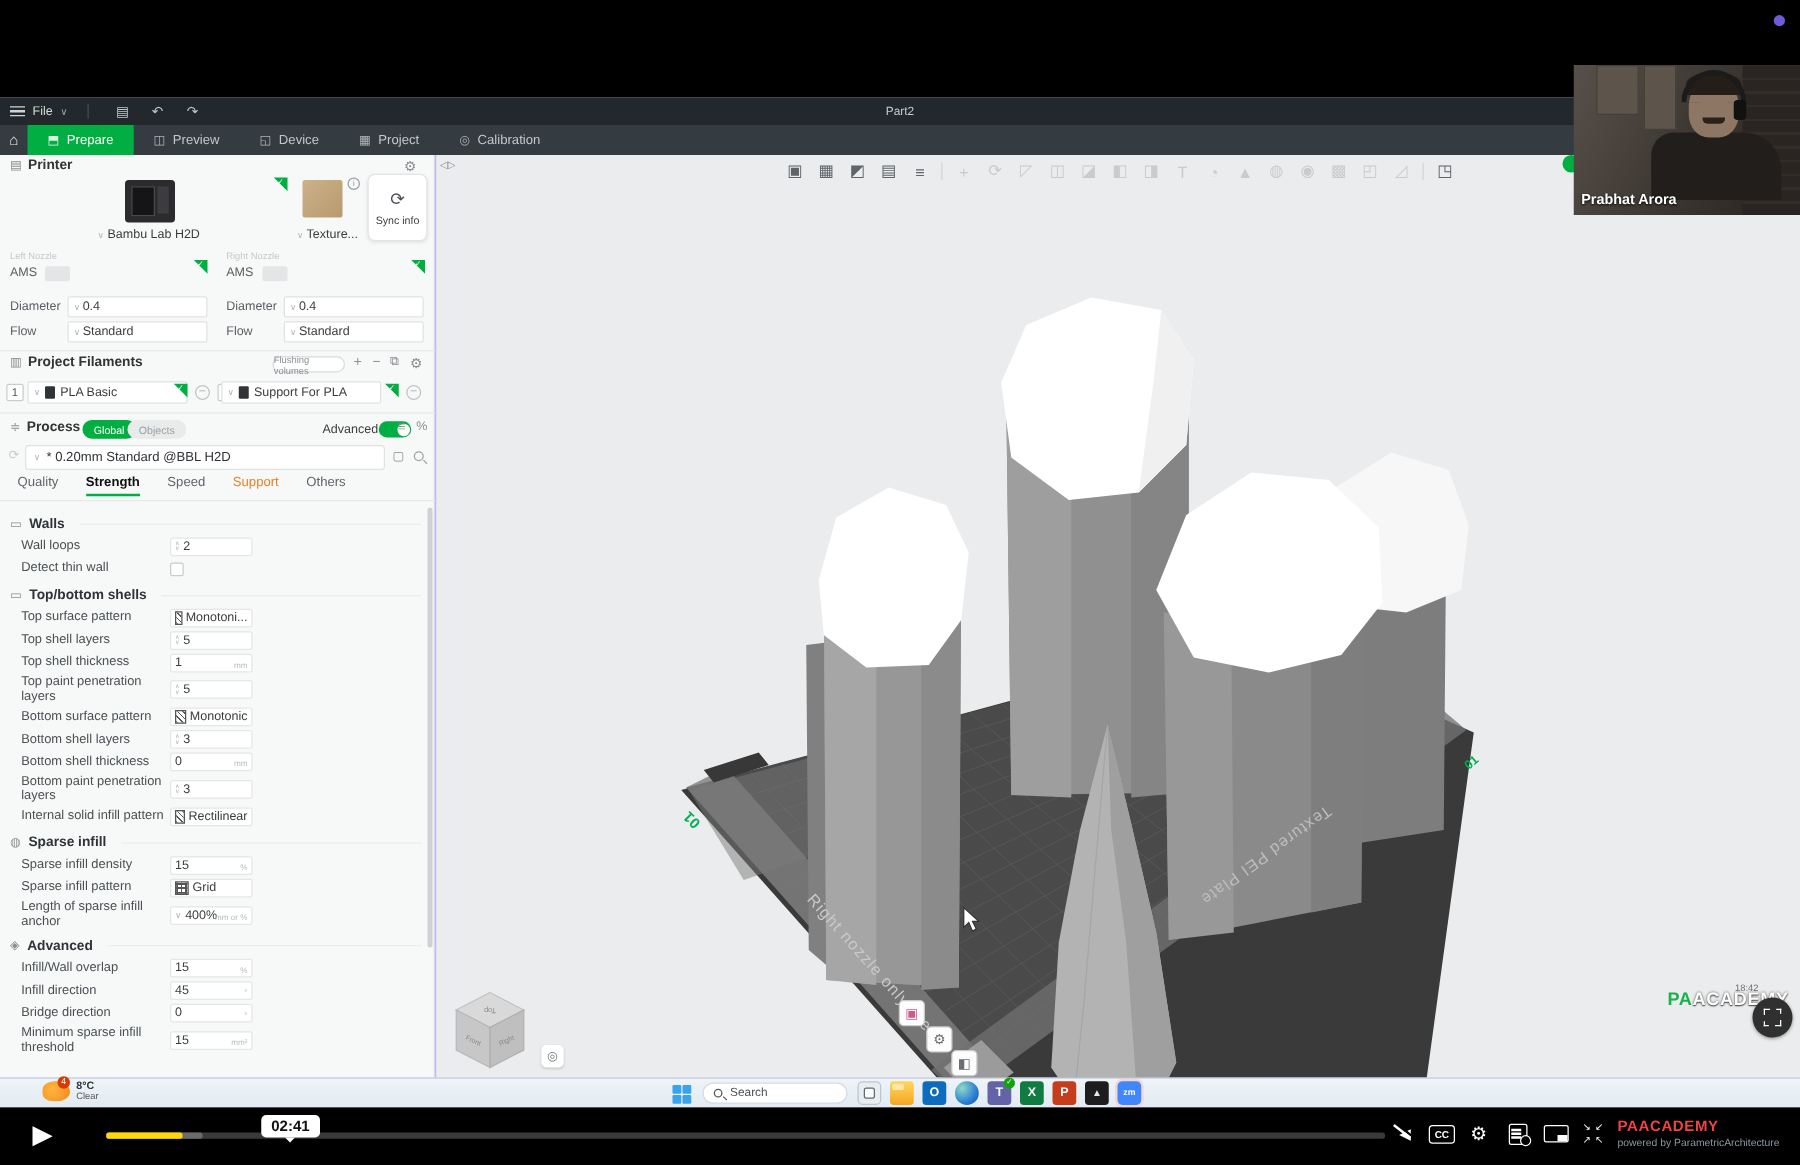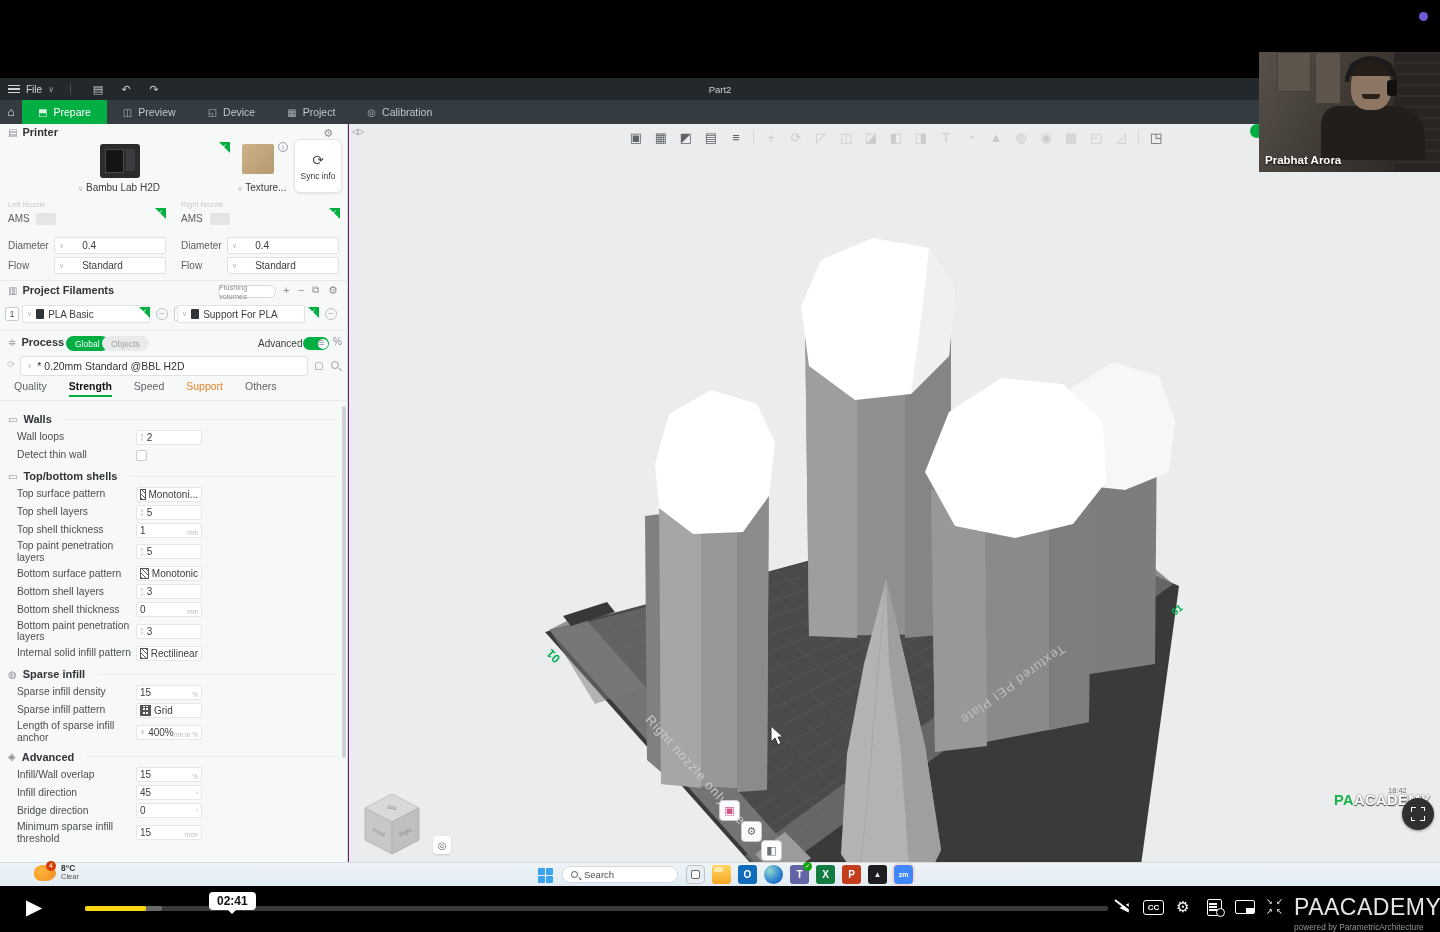--- a/index.html
+++ b/index.html
@@ -1,20 +1,20 @@
 <!DOCTYPE html>
 <html><head>
 <meta charset="utf-8">
 <style>
 *{margin:0;padding:0;box-sizing:border-box}
 html,body{width:1440px;height:932px;overflow:hidden;background:#000;font-family:"Liberation Sans","DejaVu Sans",sans-serif}
 .stage{position:absolute;inset:0;width:1440px;height:932px;background:#000;overflow:hidden}
 .purple-dot{position:absolute;left:1419px;top:12px;width:9px;height:9px;border-radius:50%;background:#6f5bd6}
 
-.screen{position:absolute;left:0;top:78px;width:1440px;height:808px;background:#701a75}
+.screen{position:absolute;left:0;top:78px;width:1440px;height:808px;background:#c4b5fd}
 
 .titlebar{position:absolute;left:0;top:0;width:100%;height:22px;background:#23282c;display:flex;align-items:center;color:#d6d9db;font-size:10px}
 .tb-left{display:flex;align-items:center;gap:6px;padding-left:8px}
 .hamb{width:12px;height:8px;border-top:1.5px solid #cfd3d6;border-bottom:1.5px solid #cfd3d6;position:relative}
 .hamb:after{content:"";position:absolute;left:0;top:2.2px;width:100%;height:1.5px;background:#cfd3d6}
 .chev{font-size:8px;color:#9aa0a5}
 .tb-sep1{width:1px;height:12px;background:#454c52;margin:0 10px}
 .tb-ic{font-size:11px;color:#c3c8cc;width:22px;text-align:center}
 .tb-title{position:absolute;left:0;right:0;text-align:center;font-size:9.5px;color:#c9cdd0;pointer-events:none}
 
@@ -40,21 +40,21 @@
 .tex-img{position:absolute;left:6px;top:2px;width:32px;height:30px;background:linear-gradient(135deg,#cbb28a,#b89a6e);border-radius:2px}
 .info-dot{position:absolute;right:0;top:0;width:10px;height:10px;border:1px solid #9aa0a5;border-radius:50%;color:#9aa0a5;font-size:7px;text-align:center;line-height:9px}
 .tex-name{position:absolute;left:-4px;top:40px;width:60px;text-align:center;font-size:10px;color:#3c3c3c}
 .sync-btn{position:absolute;left:294px;top:15px;width:48px;height:54px;background:#fff;border:1px solid #e2e4e5;border-radius:6px;box-shadow:0 1px 3px rgba(0,0,0,.08);display:flex;flex-direction:column;align-items:center;justify-content:center;gap:3px}
 .sync-ic{font-size:14px;color:#4a4f53}
 .sync-lbl{font-size:8.5px;color:#3c3c3c}
 .nozzle-lbl{position:absolute;font-size:7.5px;color:#c6c9cb}
 .ams-txt{position:absolute;font-size:10px;color:#5a5f63}
 .ams-ic{position:absolute;width:20px;height:12px;background:#e3e5e6;border-radius:2px}
 .fld-lbl{position:absolute;font-size:10px;color:#5a5f63}
-.fld-box{position:absolute;height:17px;background:#fff;border:1px solid #e0e2e3;border-radius:2px;font-size:10px;color:#3c3c3c;display:flex;align-items:center;padding:0 4px;gap:18px}
+.fld-box{position:absolute;height:17px;background:#fff;border:1px solid #e0e2e3;border-radius:2px;font-size:10px;color:#3c3c3c;display:flex;align-items:center;padding:0 4px;gap:2px}
 .fchev{font-size:7px;color:#b0b4b7}
 .hline{position:absolute;left:0;width:348px;height:1px;background:#e8eaea}
 .pill{position:absolute;border:1px solid #d8dadb;border-radius:8px;font-size:7.5px;color:#8a8f93;display:flex;align-items:center;justify-content:center;background:#fff}
 .mini-ic{position:absolute;font-size:11px;color:#8a8f93}
 .fil-row{position:absolute;top:181px;height:18px}
 .fil-num{position:absolute;width:14px;height:14px;top:2px;border:1px solid #c9ccce;border-radius:2px;background:#fff;font-size:9px;color:#555;text-align:center;line-height:13px}
 .fil-fld{position:absolute;top:0;height:18px;background:#fff;border:1px solid #e0e2e3;border-radius:2px;display:flex;align-items:center;gap:4px;font-size:10px;color:#3c3c3c;padding:0 4px;overflow:hidden}
 .spool{width:8px;height:10px;background:#2f3438;border-radius:1px}
 .minus-c{position:absolute;top:3px;width:12px;height:12px;border:1px solid #c0c4c6;border-radius:50%;color:#b0b4b7;font-size:10px;line-height:10px;text-align:center}
 .scope-pill{border-radius:9px;font-size:8.5px;height:15px;display:inline-flex;align-items:center;padding:0 9px}
@@ -164,21 +164,21 @@
 .pi-vol:after{content:"";position:absolute;left:3px;top:2px;width:17px;height:2px;background:#fff;transform:rotate(38deg);transform-origin:left;box-shadow:0 -2px 0 #000}
 .pi-cc{border:1.6px solid #fff;border-radius:3px;width:21px;height:15px;font-size:8px;font-weight:bold}
 .pi-gear{font-size:15px}
 .pi-note{width:15px;height:17px;border:1.6px solid #fff;border-radius:2px}
 .pi-note:before{content:"";position:absolute;left:7px;top:6px;width:8px;height:1.6px;background:#fff;box-shadow:0 3px 0 #fff,0 6px 0 #fff}
 .pi-note:after{content:"";position:absolute;right:1px;bottom:0;width:7px;height:7px;border:1.6px solid #fff;border-radius:50%;background:#000}
 .pi-pip{width:20px;height:14px;border:1.6px solid #fff;border-radius:2px}
 .pi-pip:after{content:"";position:absolute;right:3px;bottom:4px;width:8px;height:5px;background:#fff}
 .pi-col{display:grid;grid-template-columns:10px 10px;font-size:8px;line-height:8px;color:#fff}
 .pl-logo{position:absolute;left:1294px;top:8px;width:142px;text-align:left}
-.pl-name{color:#e5e5e5;font-weight:normal;font-size:23px;letter-spacing:.5px}
+.pl-name{color:#ef4444;font-weight:bold;font-size:12px;letter-spacing:.5px}
 .pl-sub{color:#8d979c;font-size:8.3px;margin-top:1px}
 svg text{font-family:"Liberation Sans","DejaVu Sans",sans-serif}
 </style>
 </head>
 <body>
 
 <div class="stage">
   <div class="purple-dot"></div>
 
   <div class="screen">

